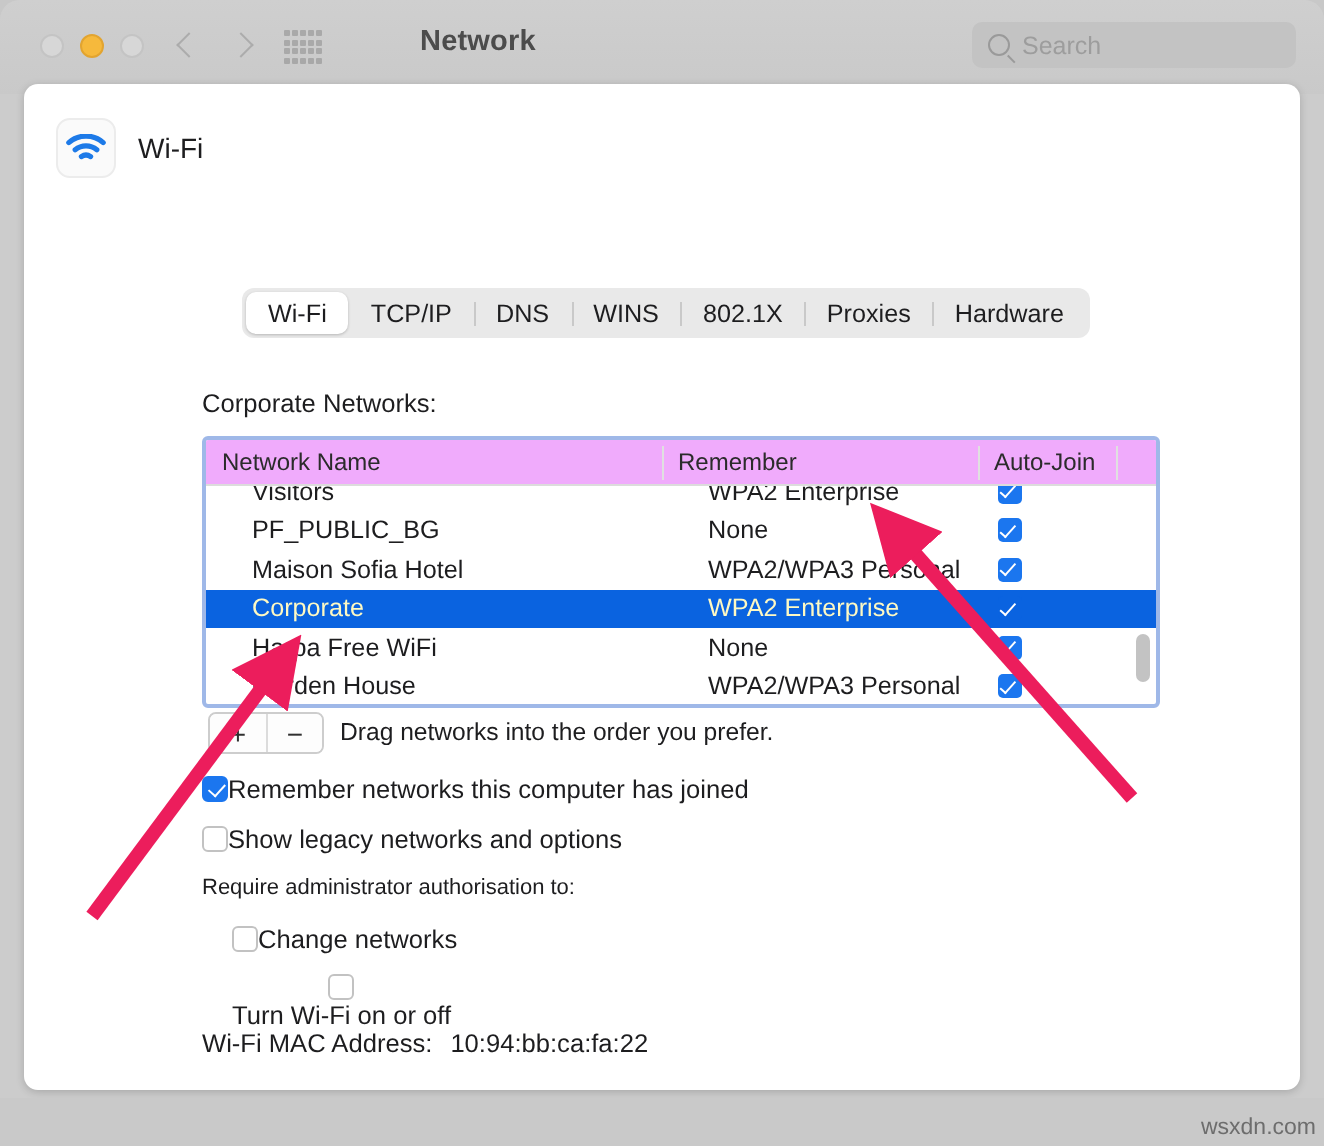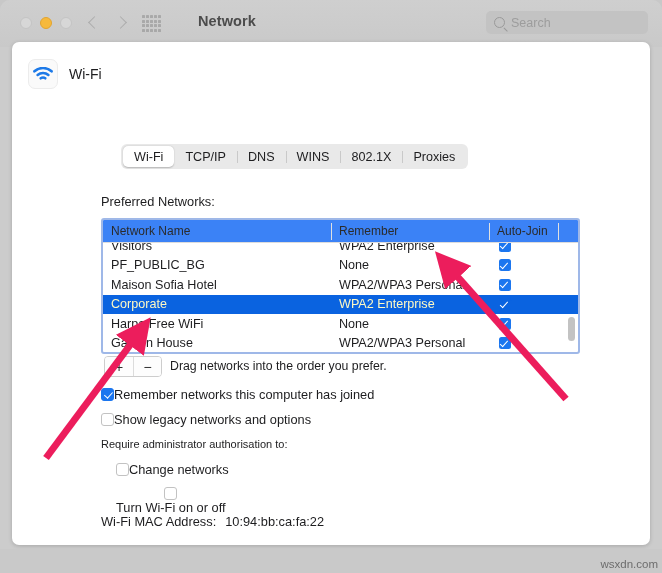--- a/index.html
+++ b/index.html
@@ -54,21 +54,21 @@
     width: 19px; height: 17px;
     display: grid;
     grid-template-columns: repeat(5, 1fr);
     grid-template-rows: repeat(4, 1fr);
     gap: 1.4px;
     opacity: .55;
   }
   .gridicon i { background: #8d8d8d; border-radius: 0.5px; display: block; }
 
   .wintitle {
-    position: absolute; left: 198px; top: 13px;
+    position: absolute; left: 210px; top: 13px;
     font-size: 14.5px; font-weight: bold; color: #4c4c4c;
     letter-spacing: .1px;
     text-align: right;
   }
 
   .searchbox {
     position: absolute; right: 14px; top: 11px;
     width: 162px; height: 23px;
     background: #c3c3c3; border-radius: 5px;
     display: flex; align-items: center; padding-left: 8px;
@@ -142,21 +142,21 @@
   .table-wrap {
     position: absolute; left: 89px; top: 176px;
     width: 479px; height: 136px;
     background: #ffffff;
     border: 2px solid #9fb8e8;
     border-radius: 3px;
     overflow: hidden;
   }
   .thead {
     display: flex; height: 23px;
-    background: #3b82f6;
+    background: #f0abfc;
     border-bottom: 1px solid #dcdcdc;
     font-size: 12px; color: #2b2b2b;
   }
   .th {
     display: flex; align-items: center; padding-left: 8px;
     position: relative;
   }
   .th + .th::before {
     content: ""; position: absolute; left: 0; top: 3px;
     width: 1px; height: 17px; background: #e0e0e0;
@@ -168,21 +168,21 @@
 
   .tbody {
     position: relative; height: 111px; overflow: hidden;
   }
   .tbody-inner { position: absolute; left: 0; top: -7px; width: 100%; }
   .trow {
     display: flex; height: 19.5px; align-items: center;
     font-size: 12.6px; color: #1d1d1f;
   }
   .trow.selected { background: #0a63e0; color: #fef9c3; }
-  .cell { padding-left: 8px; }
+  .cell { padding-left: 23px; }
   .cell.c1 { width: 228px; }
   .cell.c2 { width: 158px; }
   .cell.c3 { width: 69px; display: flex; justify-content: flex-start; padding-left: 10px; }
 
   .cbx {
     width: 12px; height: 12px; border-radius: 2.5px;
     background: #1b76ef; position: relative; flex: none;
     display: inline-block;
   }
   .cbx::after {
@@ -324,23 +324,24 @@
         <span class="svc-name">Wi-Fi</span>
       </div>
 
       <div class="tabstrip">
         <div class="tab active">Wi-Fi</div>
         <div class="tab">TCP/IP</div>
         <div class="tab">DNS</div>
         <div class="tab">WINS</div>
         <div class="tab">802.1X</div>
         <div class="tab">Proxies</div>
-      </div>
-
-      <div class="pref-label">Preferred Networks:</div>
+        <div class="tab">Hardware</div>
+      </div>
+
+      <div class="pref-label">Corporate Networks:</div>
 
       <div class="table-wrap">
         <div class="thead">
           <div class="th c1">Network Name</div>
           <div class="th c2">Remember</div>
           <div class="th c3">Auto-Join</div>
           <div class="th c4"></div>
         </div>
 
         <div class="tbody">

